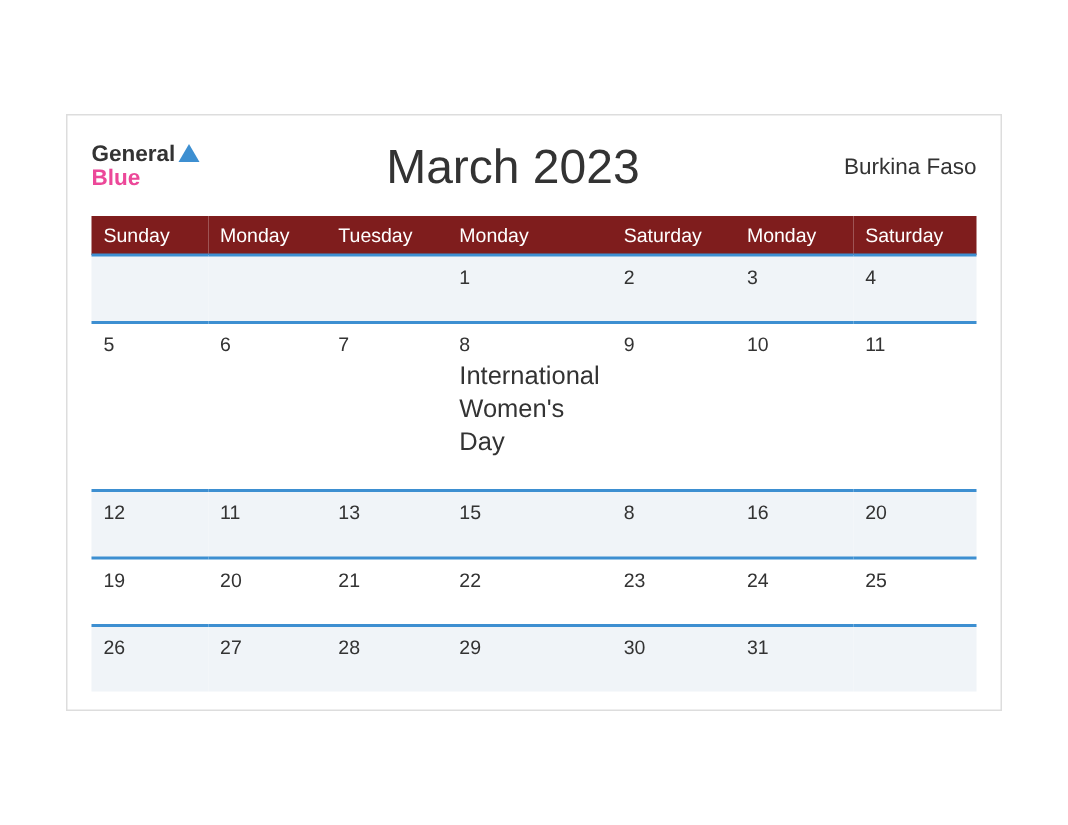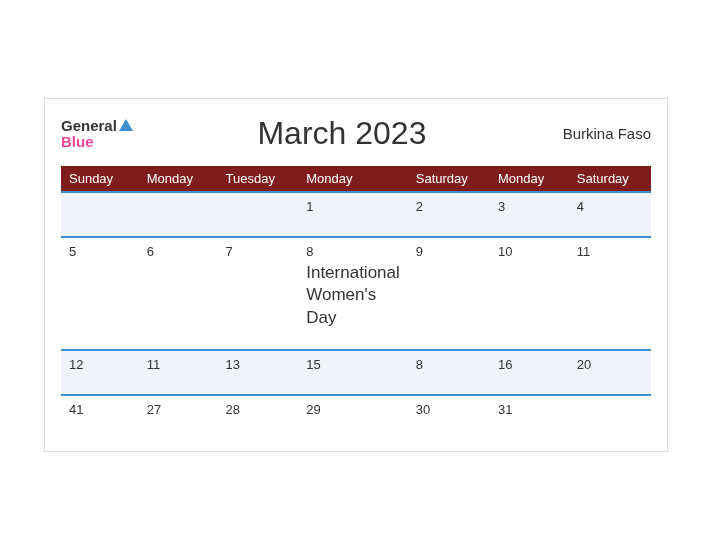--- a/index.html
+++ b/index.html
@@ -203,21 +203,44 @@
           </td>
           <td>
             <span class="day-number">16</span>
           </td>
           <td>
             <span class="day-number">20</span>
           </td>
         </tr>
         <tr>
           <td>
-            <span class="day-number">41</span>
+            <span class="day-number">19</span>
+          </td>
+          <td>
+            <span class="day-number">20</span>
+          </td>
+          <td>
+            <span class="day-number">21</span>
+          </td>
+          <td>
+            <span class="day-number">22</span>
+          </td>
+          <td>
+            <span class="day-number">23</span>
+          </td>
+          <td>
+            <span class="day-number">24</span>
+          </td>
+          <td>
+            <span class="day-number">25</span>
+          </td>
+        </tr>
+        <tr>
+          <td>
+            <span class="day-number">26</span>
           </td>
           <td>
             <span class="day-number">27</span>
           </td>
           <td>
             <span class="day-number">28</span>
           </td>
           <td>
             <span class="day-number">29</span>
           </td>

